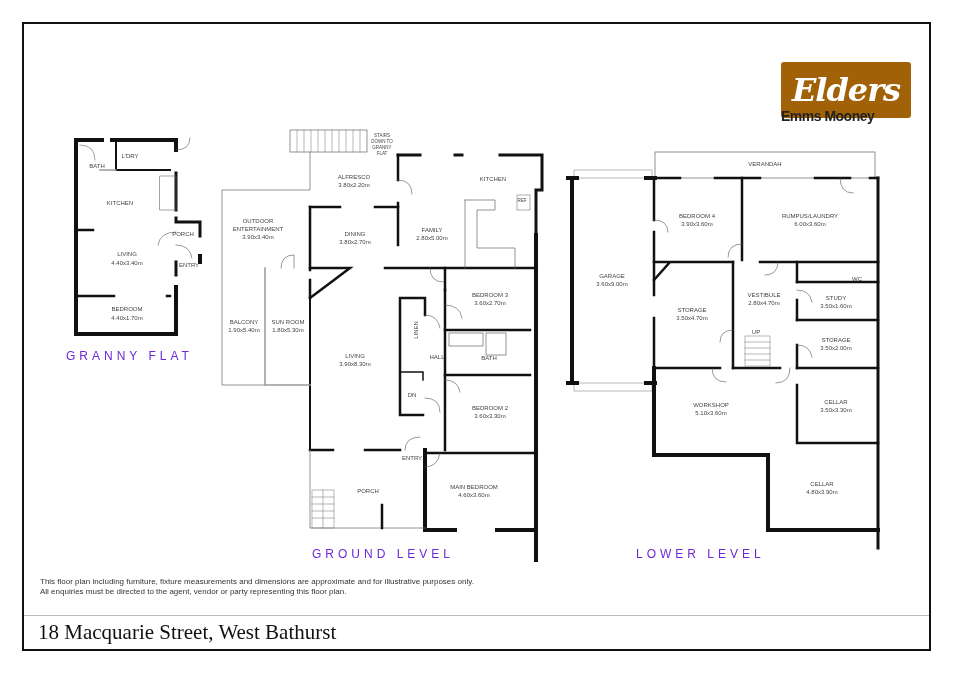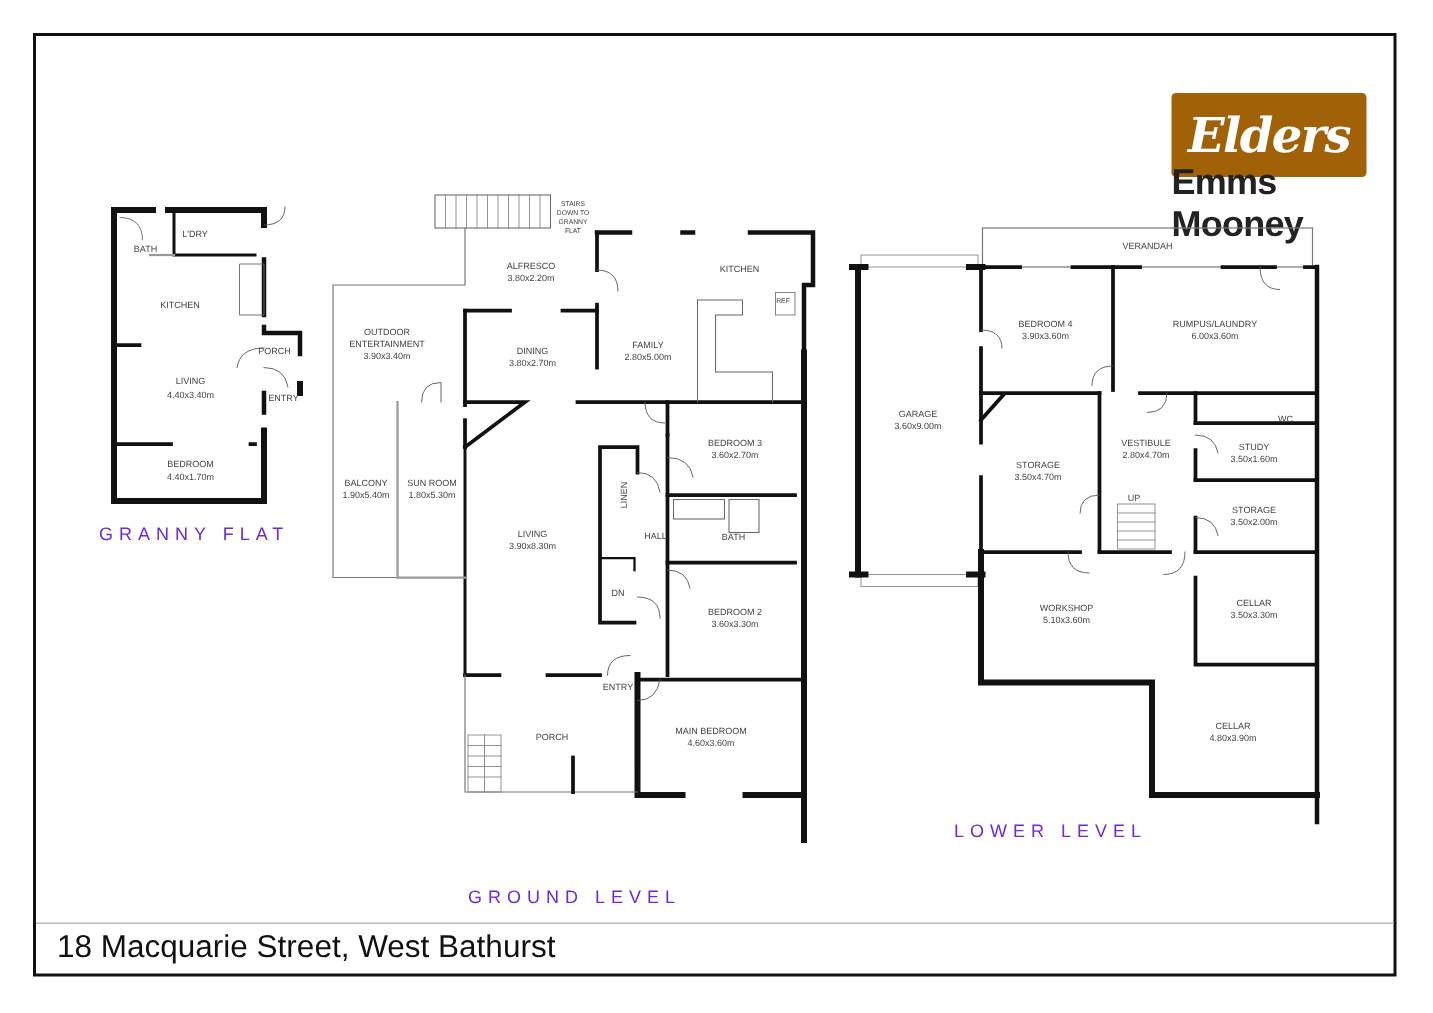--- a/index.html
+++ b/index.html
@@ -1,23 +1,23 @@
 <!DOCTYPE html>
 <html><head>
 <meta charset="utf-8">
 <style>
   html,body{margin:0;padding:0;background:#fff;}
   body{width:955px;height:675px;position:relative;overflow:hidden;font-family:"Liberation Sans",sans-serif;}
   .frame{position:absolute;left:22px;top:22px;width:909px;height:629px;border:2px solid #111;box-sizing:border-box;}
   .divider{position:absolute;left:24px;top:615px;width:905px;height:1px;background:#bbb;}
-  .address{position:absolute;left:38px;top:620px;font-size:21px;color:#111;}
+  .address{position:absolute;left:38px;top:620px;font-size:21px;color:#111;font-family:Liberation Serif, serif;}
   .disclaimer{position:absolute;left:40px;top:577px;font-size:8px;line-height:10px;color:#333;}
   .logo-box{position:absolute;left:781px;top:42px;width:130px;height:56px;background:#a16207;border-radius:3px;display:flex;align-items:center;justify-content:center;margin-top:20px;}
   .logo-text{color:#fff;font-family:"DejaVu Serif",serif;font-style:italic;font-weight:bold;font-size:32px;letter-spacing:-1px;}
-  .logo-sub{position:absolute;left:781px;top:108px;width:132px;font-size:24px;color:#222;font-weight:bold;letter-spacing:-0.5px;}
+  .logo-sub{position:absolute;left:781px;top:108px;width:132px;font-size:14px;color:#222;font-weight:bold;letter-spacing:-0.5px;}
   .level-label{position:absolute;font-size:12px;letter-spacing:4px;color:#6d28d9;}
   svg.plan{position:absolute;left:0;top:0;}
   .rl{font-family:"Liberation Sans",sans-serif;font-size:6px;fill:#444;text-anchor:middle;}
 </style>
 </head>
 <body>
 
 <div class="frame"></div>
 
 <div class="logo-box">
@@ -192,20 +192,22 @@
     <text class="rl" x="711" y="407">WORKSHOP</text>
     <text class="rl" x="711" y="415">5.10x3.60m</text>
     <text class="rl" x="836" y="404">CELLAR</text>
     <text class="rl" x="836" y="412">3.50x3.30m</text>
     <text class="rl" x="822" y="486">CELLAR</text>
     <text class="rl" x="822" y="494">4.80x3.90m</text>
   </g>
 </svg>
 
 <div class="level-label" style="left:66px;top:349px;">GRANNY FLAT</div>
-<div class="level-label" style="left:312px;top:547px;margin-top:44px;">GROUND LEVEL</div>
+<div class="level-label" style="left:312px;top:547px;">GROUND LEVEL</div>
 <div class="level-label" style="left:636px;top:547px;">LOWER LEVEL</div>
 
 <div class="disclaimer">
+  <div>This floor plan including furniture, fixture measurements and dimensions are approximate and for illustrative purposes only.</div>
+  <div>All enquiries must be directed to the agent, vendor or party representing this floor plan.</div>
 </div>
 
 <div class="divider"></div>
 <div class="address">18 Macquarie Street, West Bathurst</div>
 
 </body></html>

